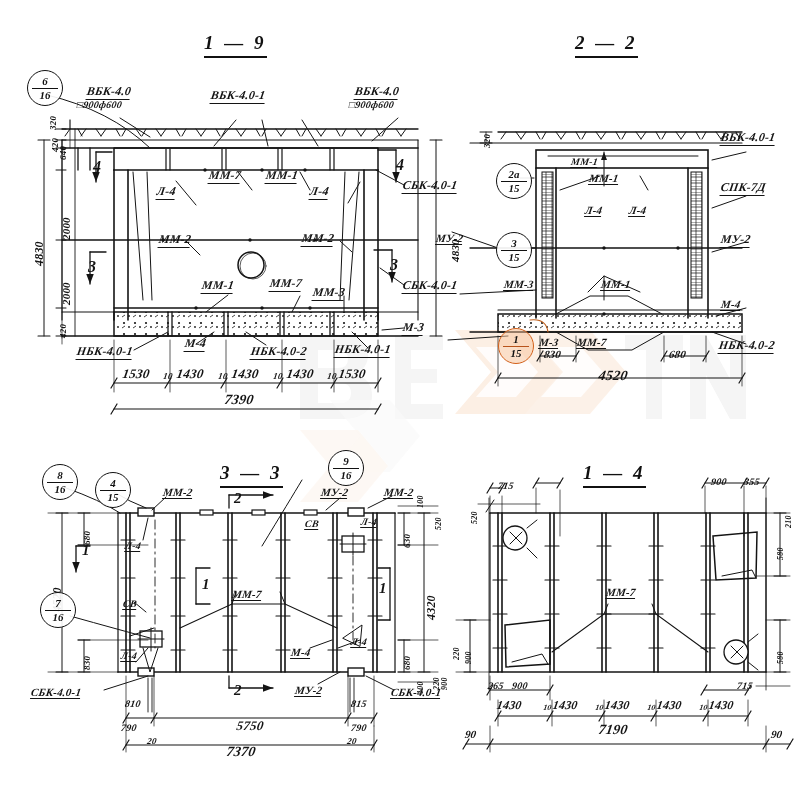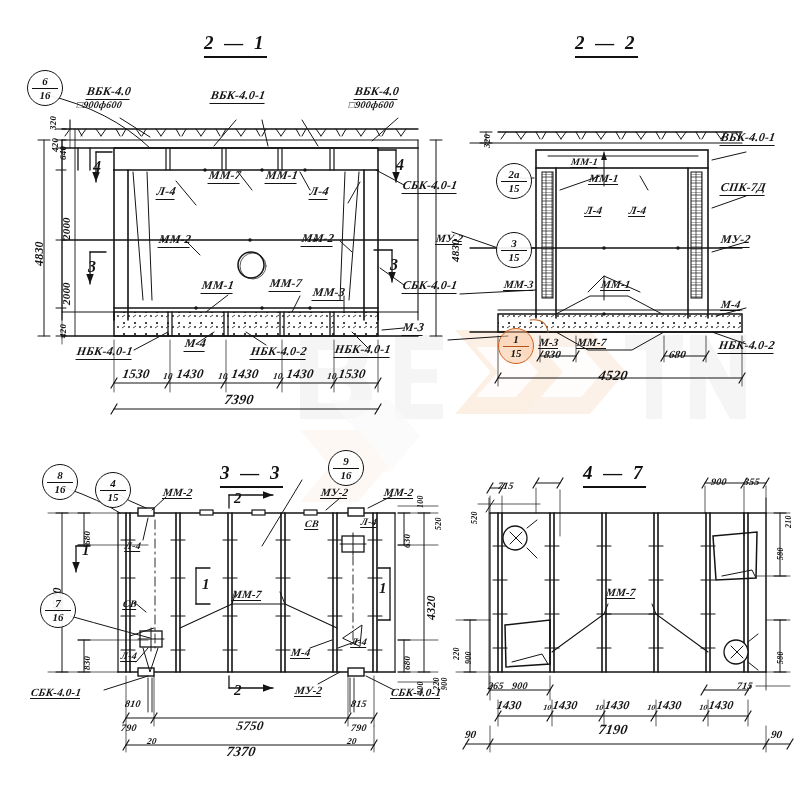--- a/index.html
+++ b/index.html
@@ -457,24 +457,24 @@
     <path d="M704 690 H748" stroke-width="1.1"></path>
     <path d="M701 695 l6 -10 M745 695 l6 -10" stroke-width="1.2"></path>
     <path d="M490 744 H766" stroke-width="1.1"></path>
     <path d="M487 749 l6 -10 M763 749 l6 -10" stroke-width="1.2"></path>
     <path d="M490 726 V752 M766 726 V752" stroke-width=".7"></path>
     <path d="M466 744 H490 M766 744 H790" stroke-width="1"></path>
     <path d="M463 749 l6 -10 M787 749 l6 -10" stroke-width="1.2"></path>
     </g>
   </svg>
 
-  <div class="title" style="left:204px;top:32px;">2 — 1</div>
+  <div class="title" style="left:204px;top:32px;">1 — 9</div>
   <div class="title" style="left:575px;top:32px;">2 — 2</div>
   <div class="title" style="left:220px;top:462px;">3 — 3</div>
-  <div class="title" style="left:583px;top:462px;">4 — 7</div>
+  <div class="title" style="left:583px;top:462px;">1 — 4</div>
 
   <div class="balloon" style="left:27px;top:70px;">
     <span class="bt">6</span>
     <span class="bb">16</span>
   </div>
   <div class="balloon" style="left:496px;top:163px;">
     <span class="bt">2a</span>
     <span class="bb">15</span>
   </div>
   <div class="balloon" style="left:496px;top:232px;">

